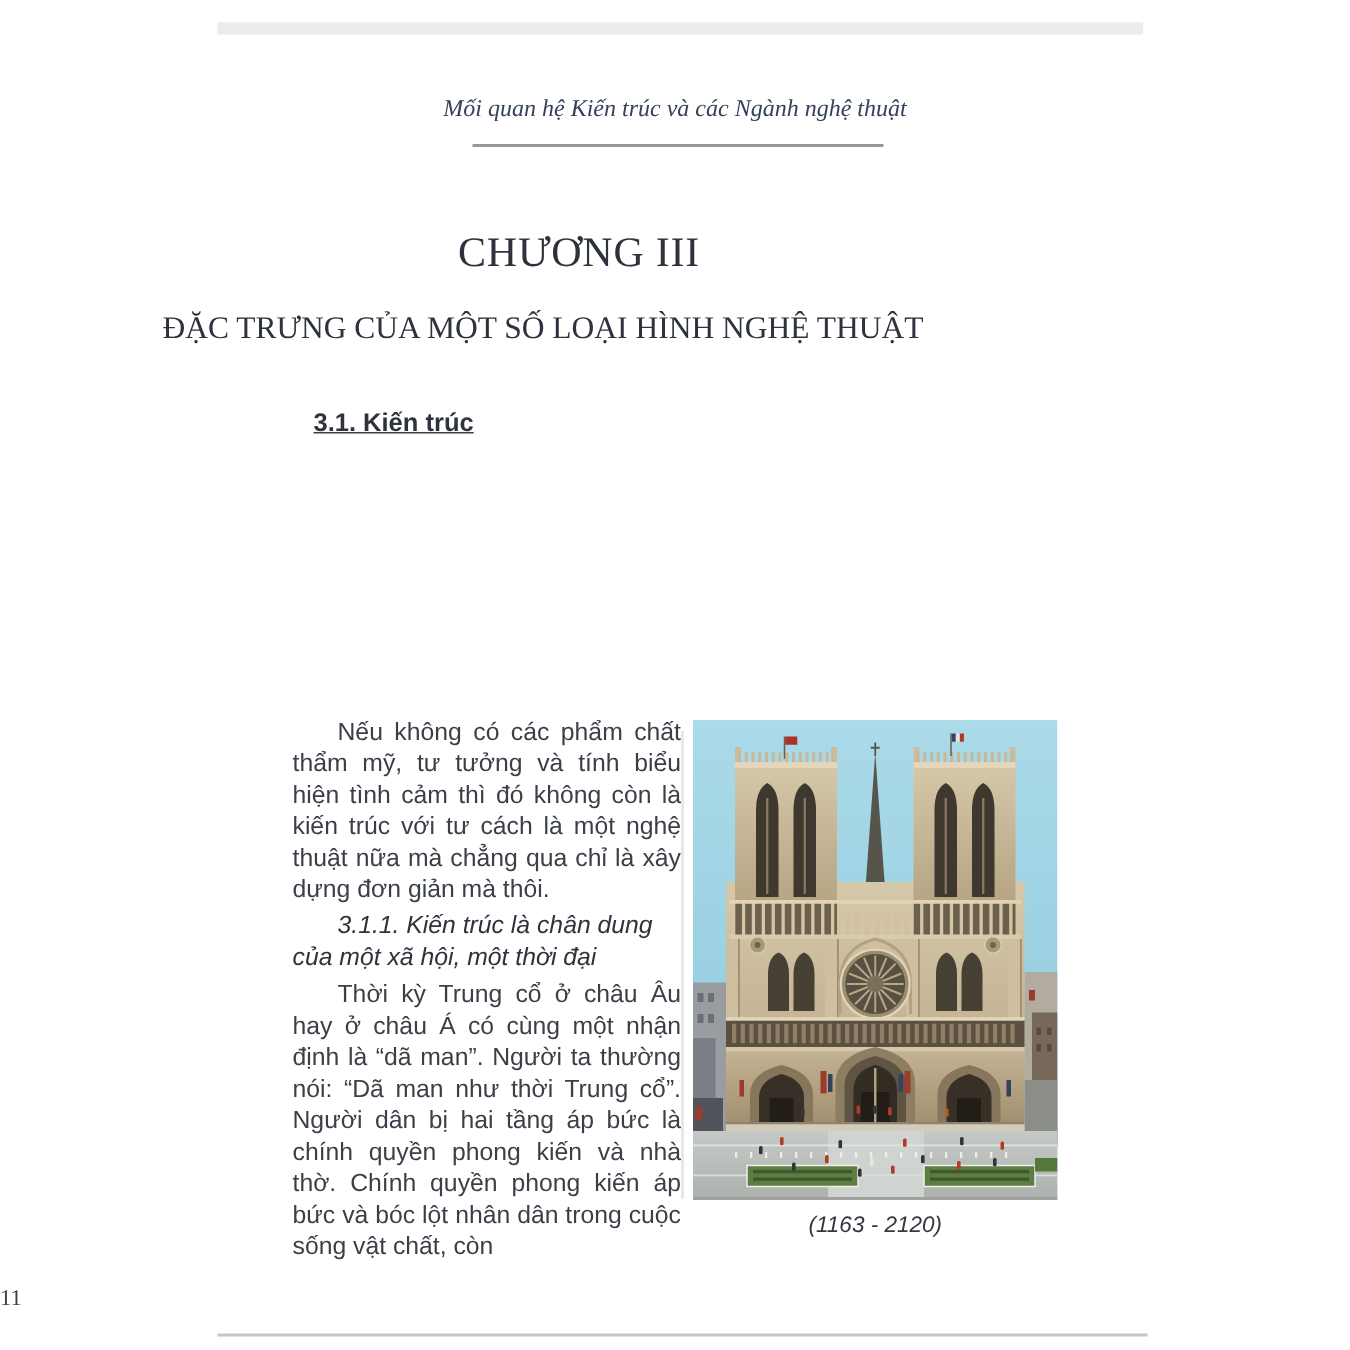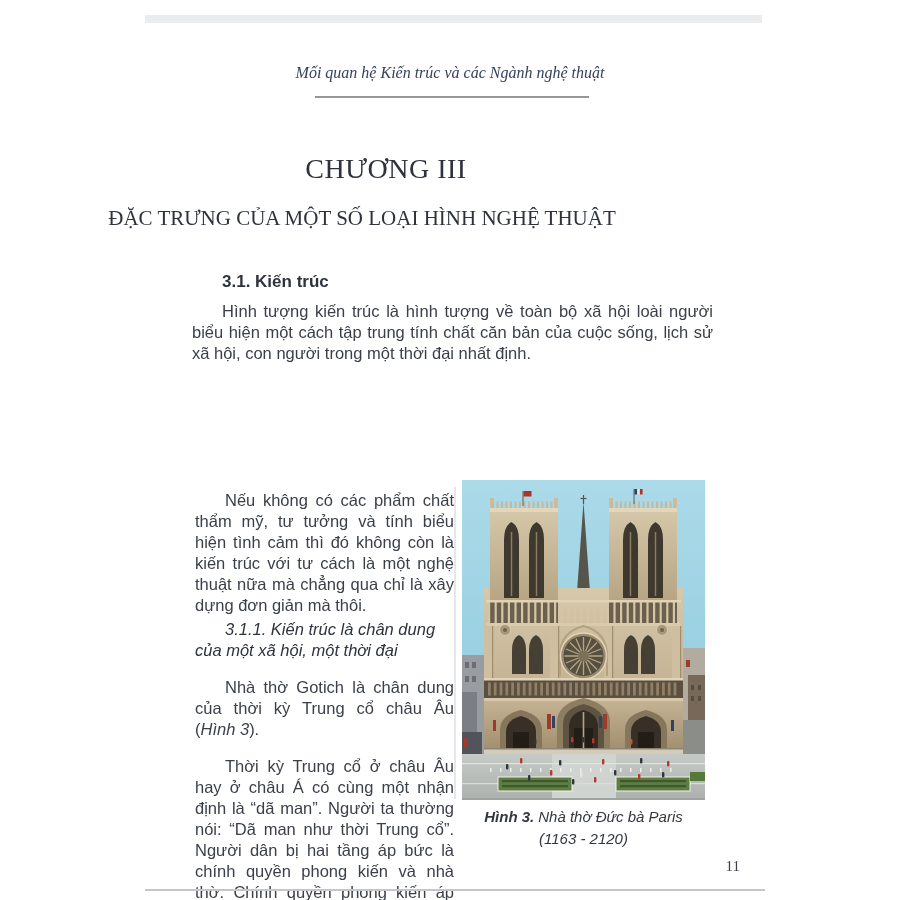--- a/index.html
+++ b/index.html
@@ -10,60 +10,58 @@
   }
   .abs{position:absolute;}
   .top-shadow{left:145px;top:15px;width:617px;height:8px;background:#ebecee;}
   .running-header{left:0;top:64px;width:900px;text-align:center;
     font-family:"Liberation Serif",serif;font-style:italic;font-size:16px;color:#35405c;}
   .header-rule{left:452px;top:96px;width:274px;height:2px;transform:translateX(-50%);background:#97979b;}
   .chapter-title{left:0;top:153px;width:772px;text-align:center;
     font-family:"Liberation Serif",serif;font-size:28px;color:#2d323c;letter-spacing:.5px;}
   .chapter-subtitle{left:0;top:206px;width:724px;text-align:center;
     font-family:"Liberation Serif",serif;font-size:21px;color:#2d323c;}
-  .main-block{left:192px;top:272px;width:521px;}
+  .main-block{left:179px;top:272px;width:521px;text-decoration:underline;}
   .sec-heading{font-weight:bold;font-size:17px;color:#2e333c;margin:0 0 9px 30px;}
   .main-block p, .left-col p{
     font-size:16.5px;line-height:21px;text-align:justify;text-indent:30px;margin:0 0 8px 0;}
   .left-col{left:195px;top:474px;width:259px;}
-  .left-col p{margin:16px 0 3px 0;}
+  .left-col p{margin:4px 0 3px 0;}
   .sub-heading{font-style:italic;font-weight:normal;font-size:16.5px;line-height:21px;
     color:#2e333c;margin:3px 0 3px 0;text-indent:30px;}
   .fig{left:462px;top:480px;width:243px;height:320px;}
   .fig svg{display:block;width:243px;height:320px;}
   .caption{left:462px;top:806px;width:243px;text-align:center;font-size:15px;
     line-height:22px;color:#33383f;}
   .caption .lbl{font-weight:bold;font-style:italic;margin-right:4px;}
   .caption .ttl{font-style:italic;}
   .caption .yrs{font-style:italic;}
   .artifact{left:454px;top:487px;width:2px;height:312px;background:#e7e7e9;}
-  .page-number{left:0;top:858px;width:740px;text-align:right;
+  .page-number{left:0;top:858px;width:740px;text-align:left;
     font-family:"Liberation Serif",serif;font-size:15px;color:#3a3f47;}
   .bottom-rule{left:145px;top:889px;width:620px;height:2px;background:#c6c6c8;}
 </style>
 </head>
 <body>
 
 <div class="abs top-shadow"></div>
 
 <div class="abs running-header">Mối quan hệ Kiến trúc và các Ngành nghệ thuật</div>
 <div class="abs header-rule"></div>
 
 <div class="abs chapter-title">CHƯƠNG III</div>
 <div class="abs chapter-subtitle">ĐẶC TRƯNG CỦA MỘT SỐ LOẠI HÌNH NGHỆ THUẬT</div>
 
 <div class="abs main-block">
   <div class="sec-heading">3.1. Kiến trúc</div>
-  <p>Hình tượng kiến trúc là hình tượng về toàn bộ xã hội loài người biểu hiện một cách tập trung tính chất căn bản của cuộc sống, lịch sử xã hội, con người trong một thời đại nhất định.</p>
 </div>
 
 <div class="abs left-col">
   <p>Nếu không có các phẩm chất thẩm mỹ, tư tưởng và tính biểu hiện tình cảm thì đó không còn là kiến trúc với tư cách là một nghệ thuật nữa mà chẳng qua chỉ là xây dựng đơn giản mà thôi.</p>
   <div class="sub-heading">3.1.1. Kiến trúc là chân dung của một xã hội, một thời đại</div>
-  <p><span>Nhà thờ Gotich là chân dung của thời kỳ Trung cổ châu Âu (</span><i>Hình 3</i><span>).</span></p>
   <p>Thời kỳ Trung cổ ở châu Âu hay ở châu Á có cùng một nhận định là “dã man”. Người ta thường nói: “Dã man như thời Trung cổ”. Người dân bị hai tầng áp bức là chính quyền phong kiến và nhà thờ. Chính quyền phong kiến áp bức và bóc lột nhân dân trong cuộc sống vật chất, còn</p>
 </div>
 
 <div class="abs artifact"></div>
 
 <div class="abs fig">
   <svg viewBox="0 0 243 320" xmlns="http://www.w3.org/2000/svg">
     <defs>
       <linearGradient id="gSky" x1="0" y1="0" x2="0" y2="1">
         <stop offset="0" stop-color="#abdae9"></stop>
@@ -240,18 +238,17 @@
       <rect x="176" y="294" width="2.4" height="5.5" rx="1" fill="#b23a2a"></rect>
       <rect x="200" y="292" width="2.4" height="5.5" rx="1" fill="#2f353f"></rect>
       <rect x="66" y="295" width="2.4" height="5.5" rx="1" fill="#2f353f"></rect>
       <rect x="132" y="297" width="2.4" height="5.5" rx="1" fill="#b23a2a"></rect>
       <rect x="110" y="299" width="2.4" height="5.5" rx="1" fill="#2f353f"></rect>
     </g>
   </svg>
 </div>
 
 <div class="abs caption">
-  <div><span class="lbl">Hình 3.</span><span class="ttl">Nhà thờ Đức bà Paris</span></div>
   <div class="yrs">(1163 - 2120)</div>
 </div>
 
 <div class="abs page-number">11</div>
 <div class="abs bottom-rule"></div>
 
 </body></html>

